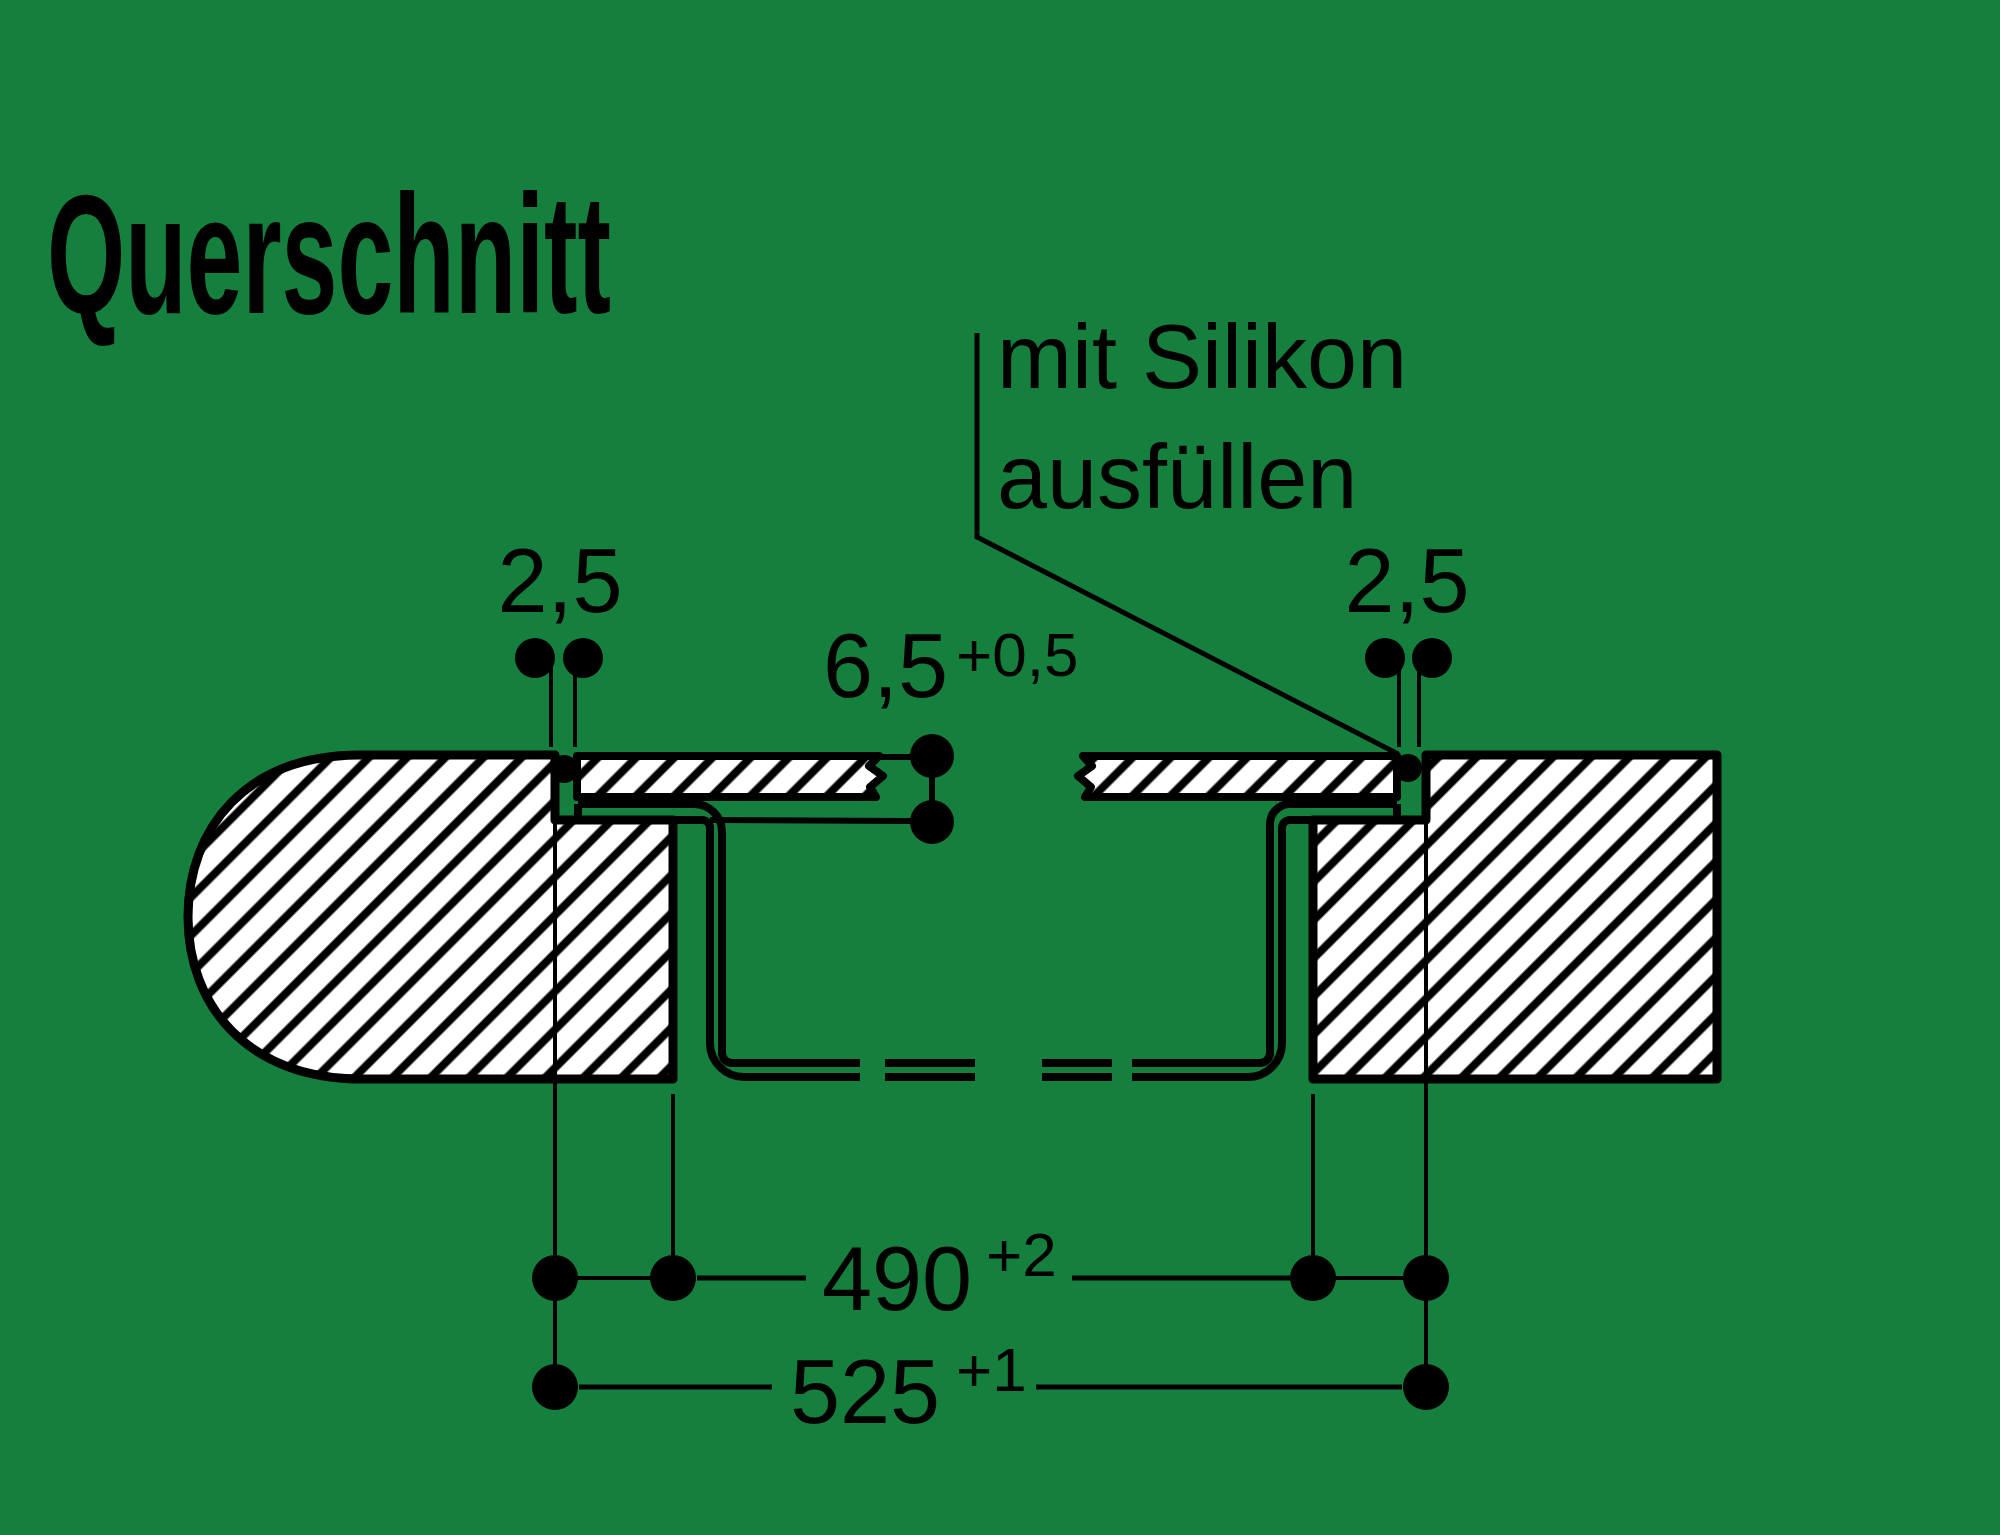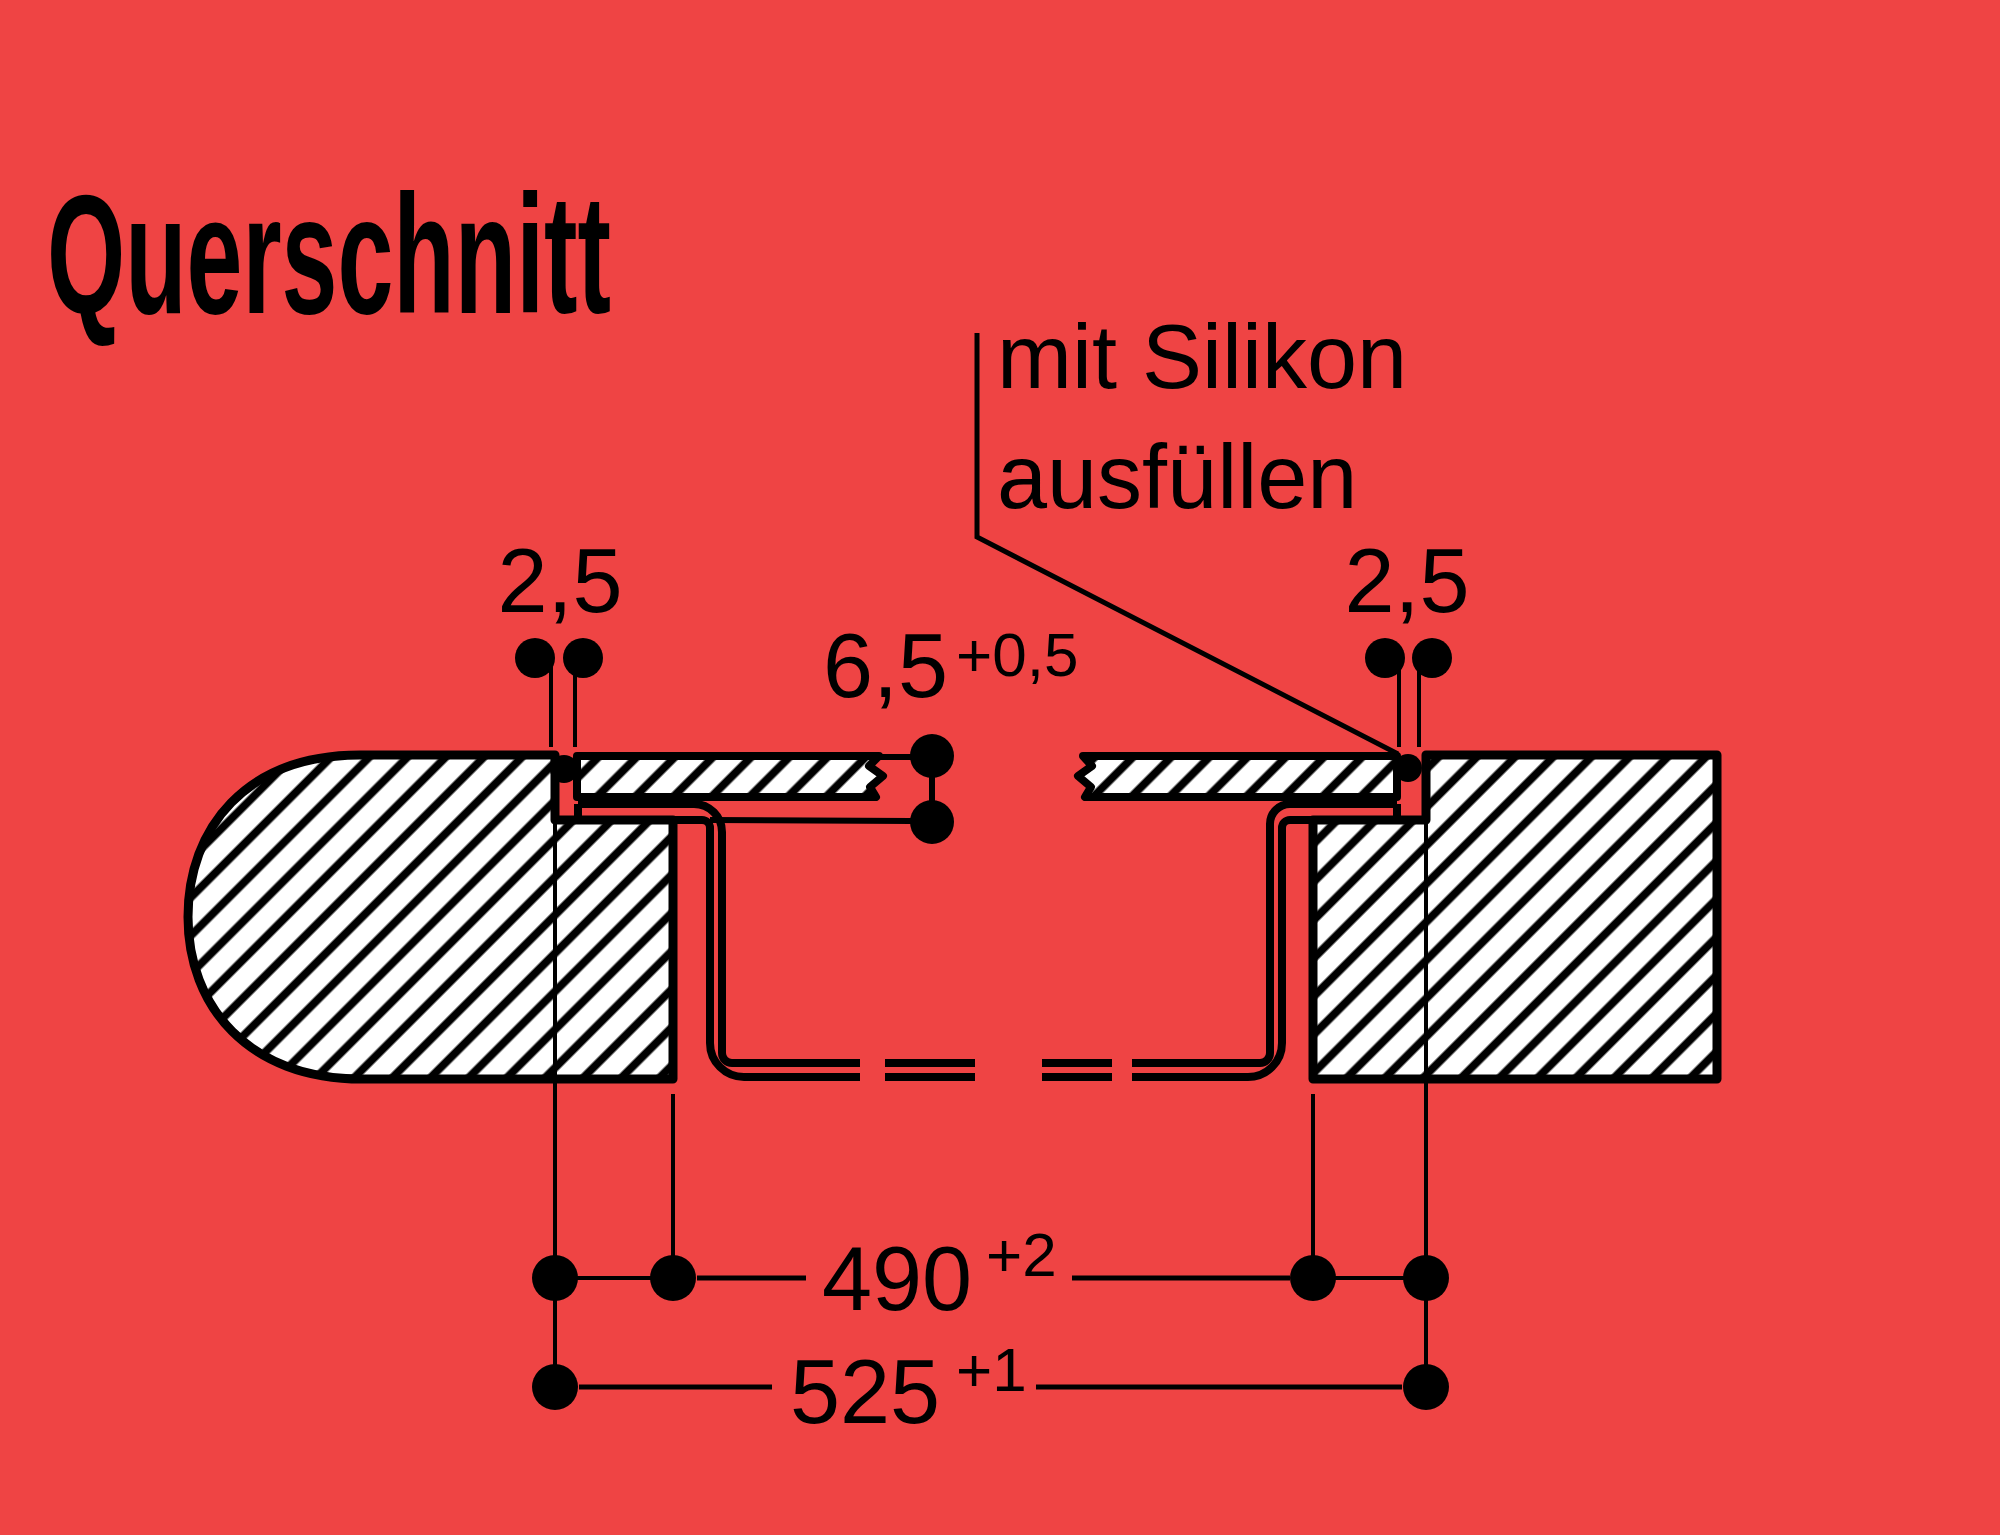--- a/index.html
+++ b/index.html
@@ -1,16 +1,16 @@
 <!DOCTYPE html>
 <html><head>
 <meta charset="utf-8">
 <style>
   html,body{margin:0;padding:0;background:#fff;}
-  .page{width:2000px;height:1535px;background:#ef4444;position:relative;overflow:hidden;}
+  .page{width:2000px;height:1535px;background:#15803d;position:relative;overflow:hidden;}
   svg{display:block;}
   text{fill:#000;font-family:"Liberation Sans","DejaVu Sans",sans-serif;}
   .title-text{font-weight:bold;}
 </style>
 </head>
 <body>
 
 <div class="page">
 <svg width="2000" height="1535" viewBox="0 0 2000 1535">
   <defs>

